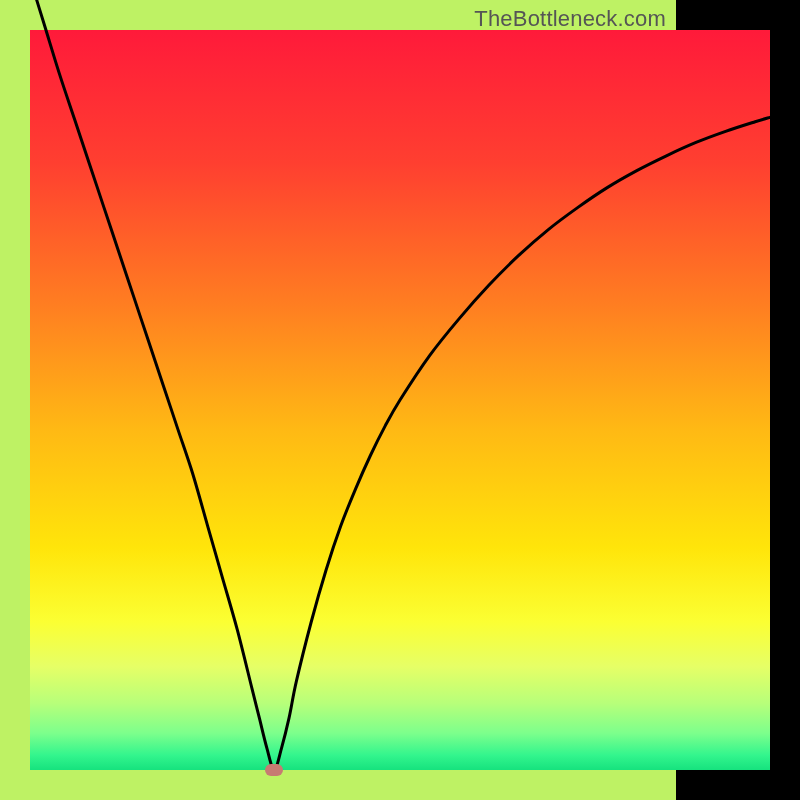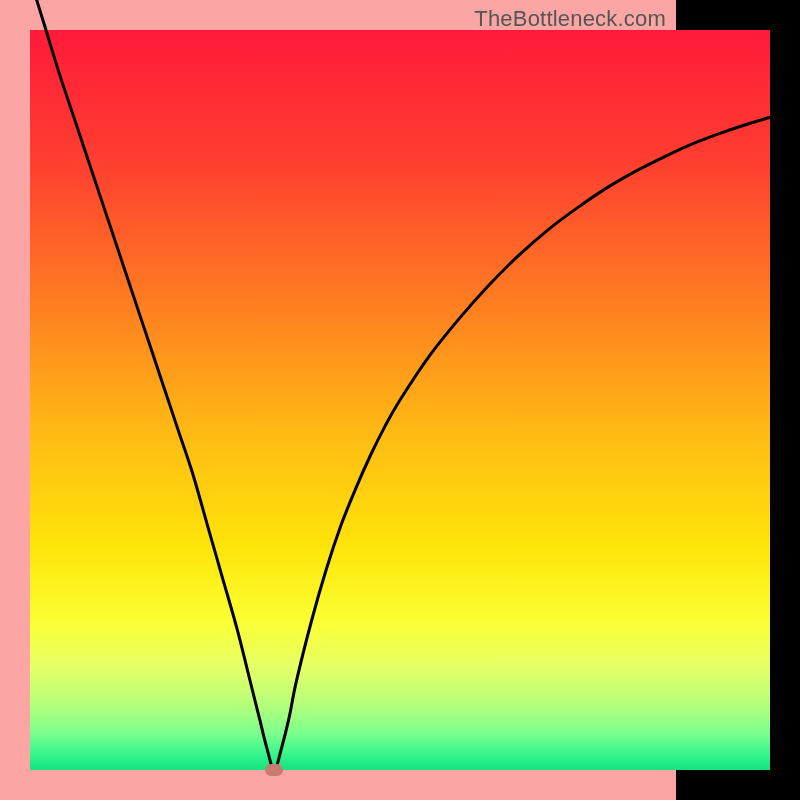--- a/index.html
+++ b/index.html
@@ -8,21 +8,21 @@
     width: 800px;
     height: 800px;
     overflow: hidden;
     background: #000;
     font-family: Arial, Helvetica, sans-serif;
   }
   .outer {
     position: relative;
     width: 676px;
     height: 800px;
-    background: #fca5a5;
+    background: #bef264;
   }
   .plot {
     position: absolute;
     left: 30px;
     top: 30px;
     width: 740px;
     height: 740px;
     
   }
   .watermark {

